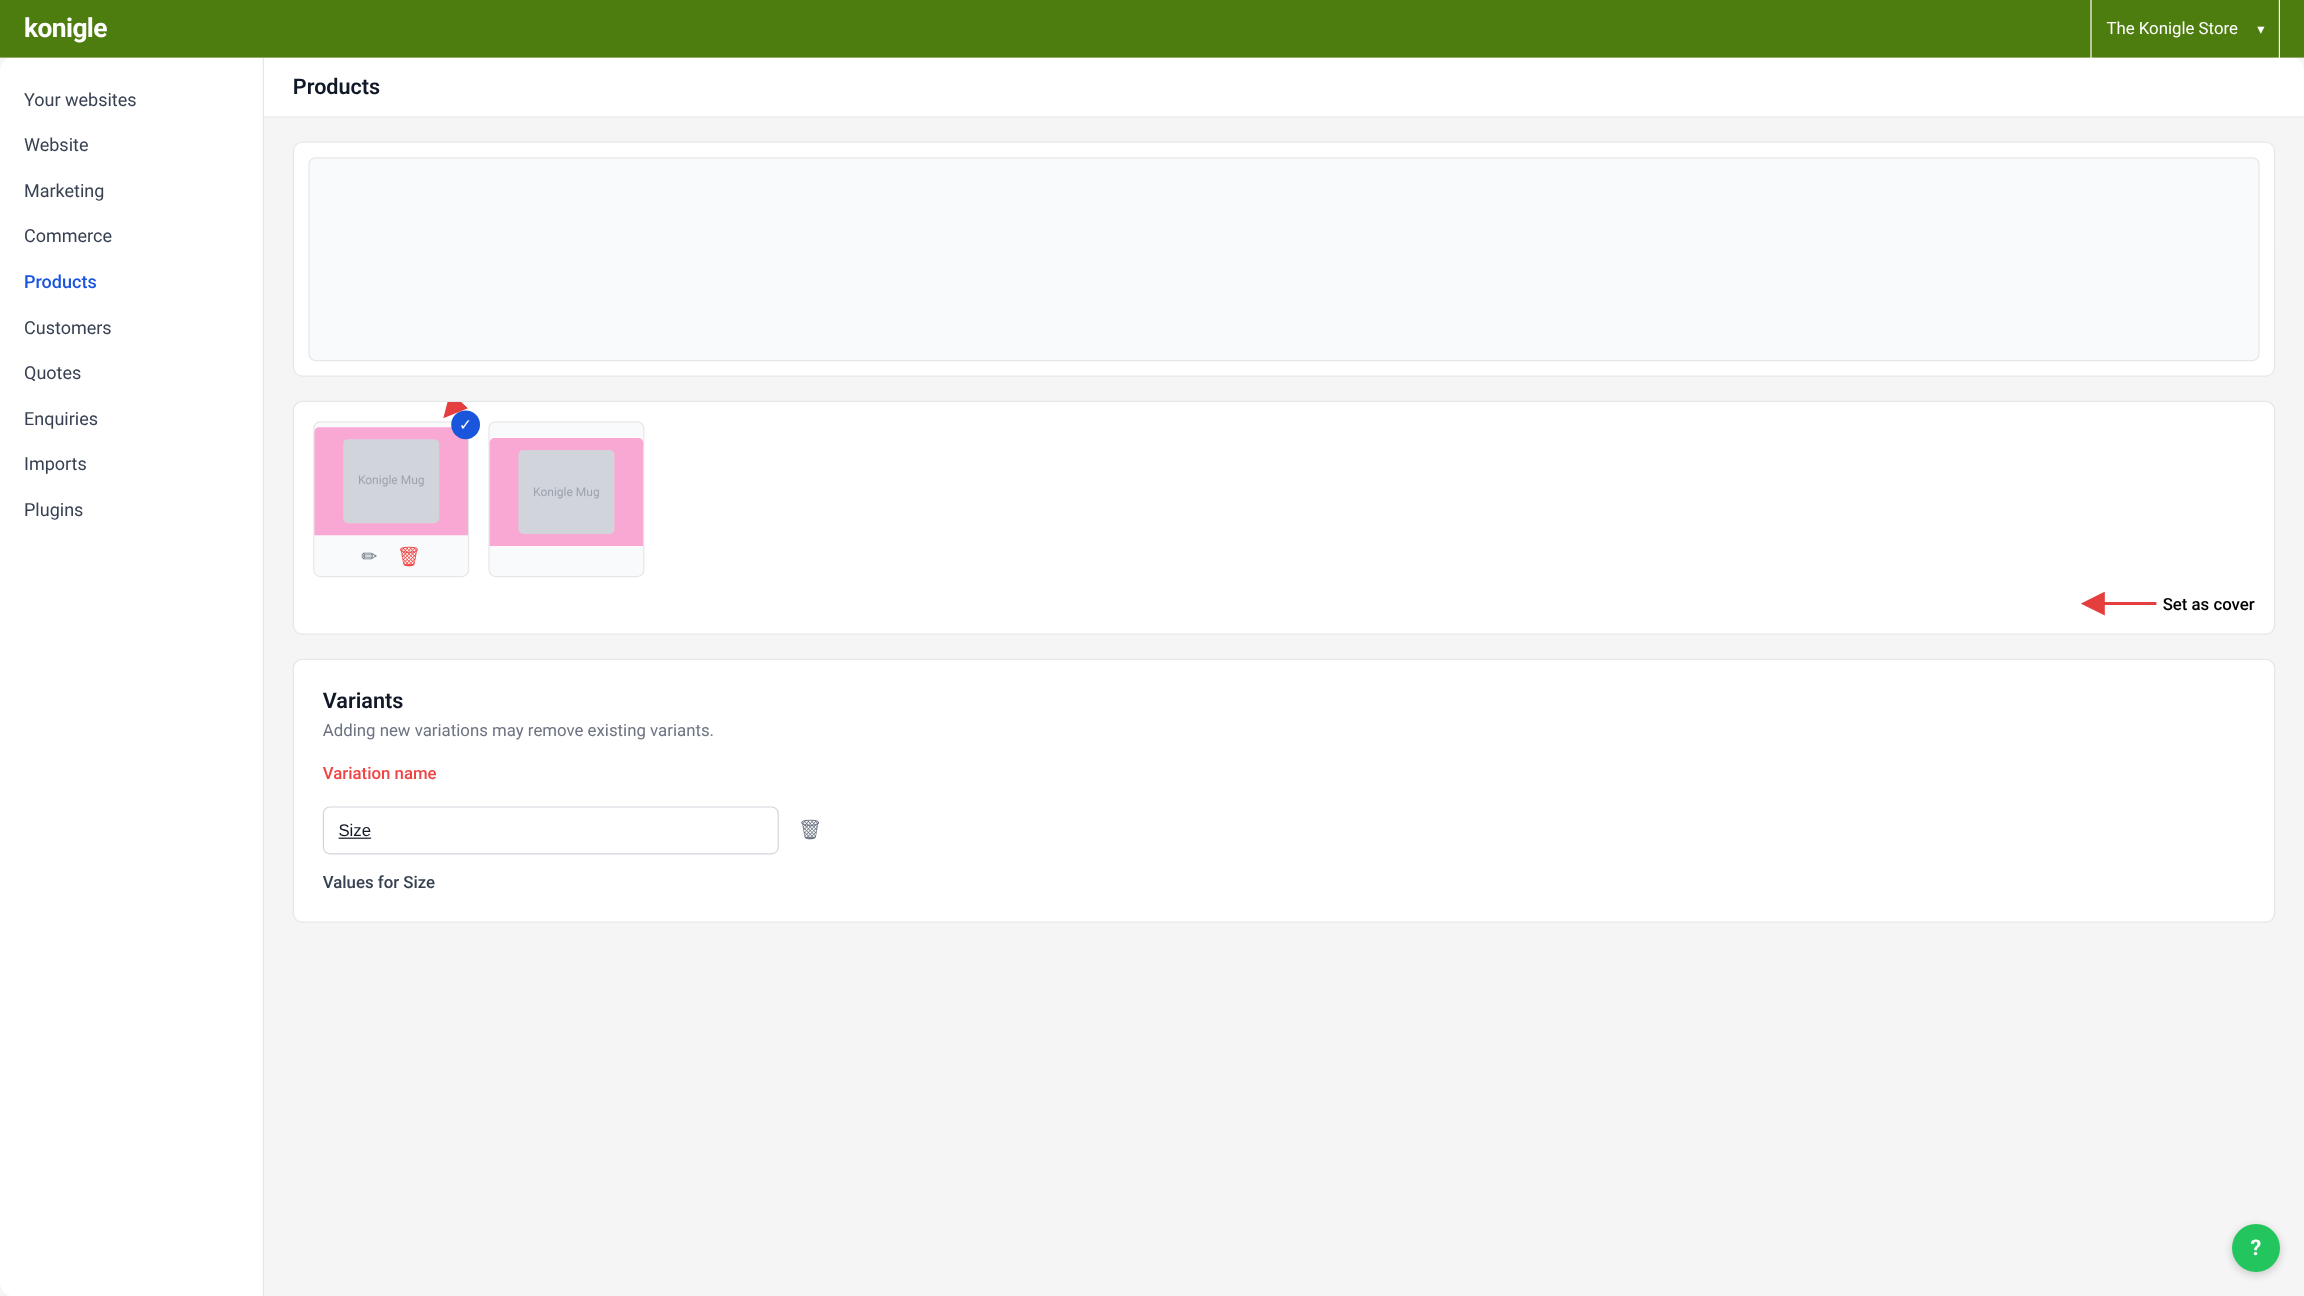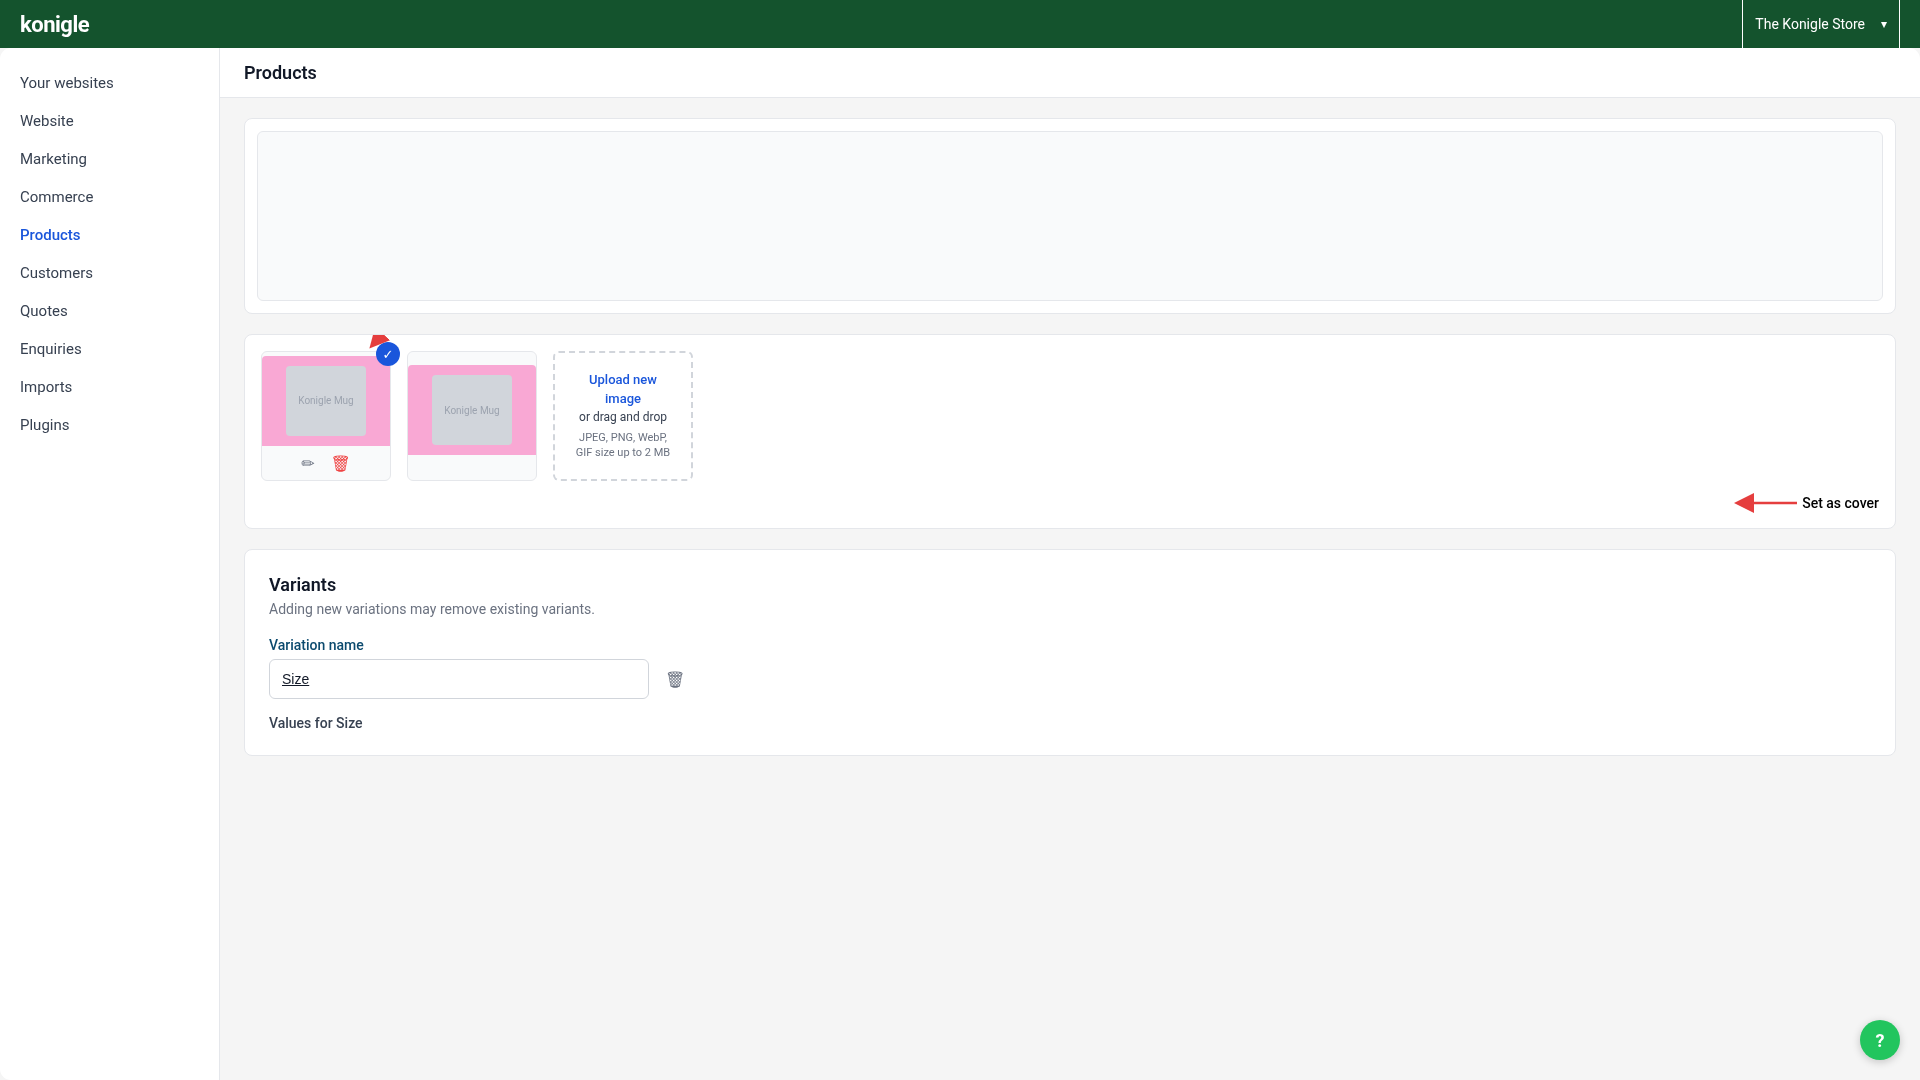--- a/index.html
+++ b/index.html
@@ -1,20 +1,20 @@
 <!DOCTYPE html>
 <html><head>
   <meta charset="utf-8">
   <style>
     * { box-sizing: border-box; margin: 0; padding: 0; }
     body { font-family: -apple-system, BlinkMacSystemFont, 'Segoe UI', Roboto, sans-serif; background: #f5f5f5; display: flex; flex-direction: column; height: 100vh; overflow: hidden; }
 
     
     .header {
-      background: #14532d;
+      background: #4d7c0f;
       height: 48px;
       display: flex;
       align-items: center;
       justify-content: space-between;
       padding: 0 20px;
       flex-shrink: 0;
       z-index: 100;
     }
     .header-logo {
       color: white;
@@ -227,22 +227,22 @@
       margin-bottom: 6px;
     }
     .variants-subtitle {
       font-size: 14px;
       color: #6b7280;
       margin-bottom: 20px;
     }
     .form-label {
       font-size: 14px;
       font-weight: 500;
-      color: #0c4a6e;
-      margin-bottom: 6px;
+      color: #ef4444;
+      margin-bottom: 19px;
       display: block;
     }
     .form-row {
       display: flex;
       align-items: center;
       gap: 12px;
     }
     .form-input {
       flex: 1;
       max-width: 380px;
@@ -357,25 +357,20 @@
           </div>
 
           <div class="gallery-item">
             <div class="gallery-item-img">
               <div style="width:80px;height:70px;background:#d1d5db;border-radius:4px;display:flex;align-items:center;justify-content:center;font-size:10px;color:#9ca3af;">Konigle Mug</div>
             </div>
             <div class="gallery-item-actions">
             </div>
           </div>
 
-          <div class="upload-zone">
-            <div class="upload-zone-link">Upload new<br>image</div>
-            <div class="upload-zone-or">or drag and drop</div>
-            <div class="upload-zone-hint">JPEG, PNG, WebP,<br>GIF size up to 2 MB</div>
-          </div>
 
         </div>
 
         <div class="gallery-card-footer">
           <div style="position:relative; display:inline-block;">
             
             <svg width="70" height="40" style="position:absolute; top:50%; right:100%; transform:translateY(-50%); pointer-events:none;">
               <defs>
                 <marker id="arrowhead2" markerWidth="8" markerHeight="8" refX="4" refY="4" orient="auto">
                   <path d="M0,0 L0,8 L8,4 z" fill="#e53e3e"></path>

